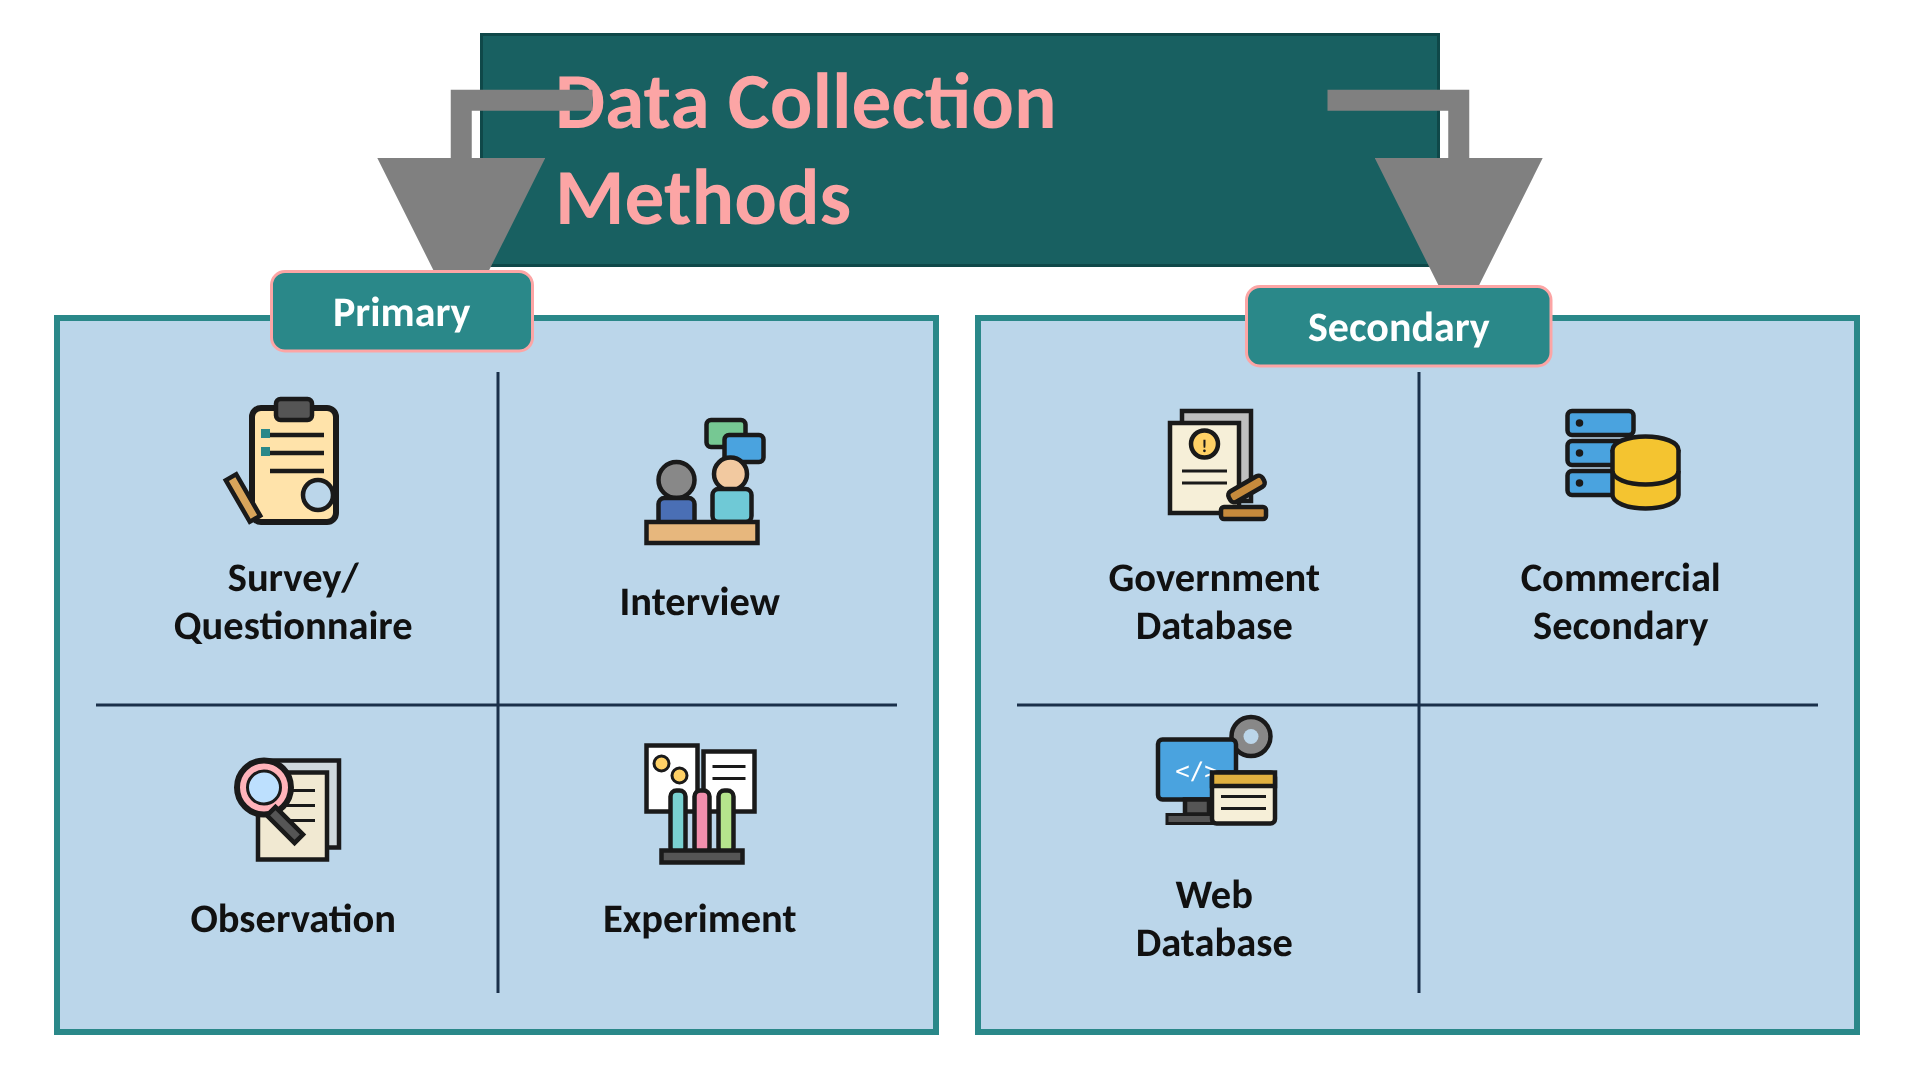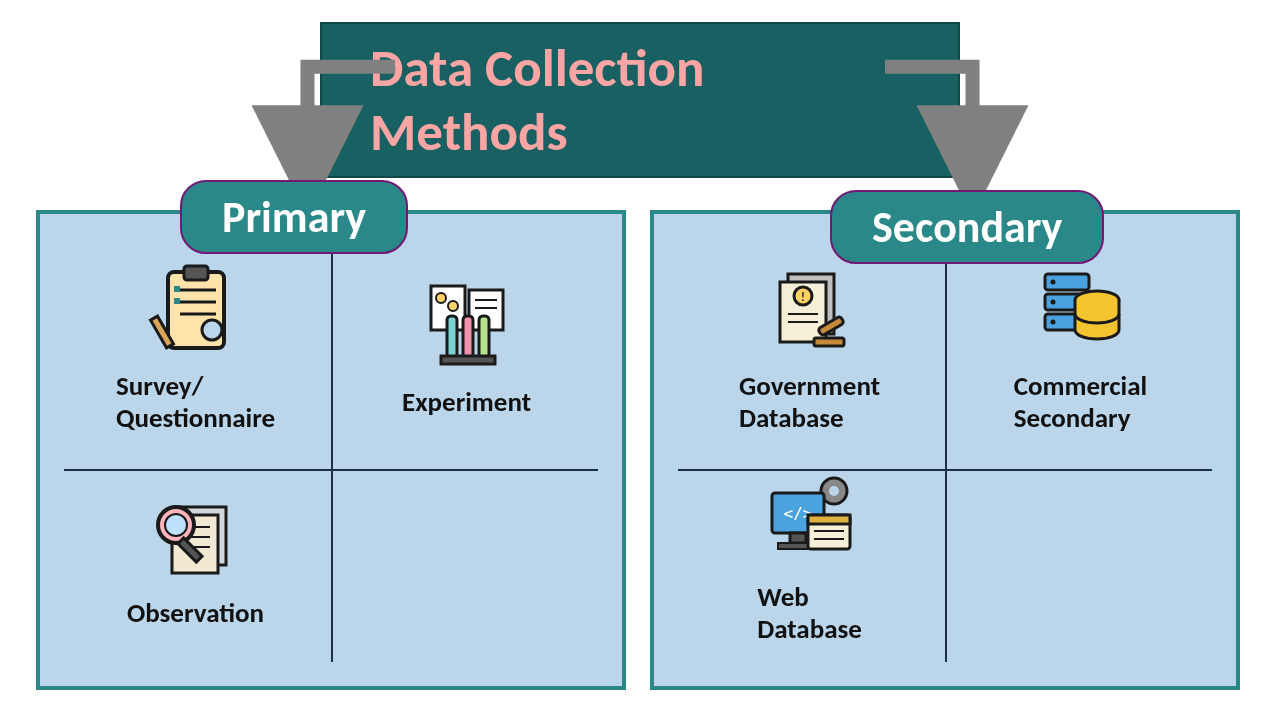--- a/index.html
+++ b/index.html
@@ -27,26 +27,26 @@
     position: absolute;
     top: 58px;
     left: 0;
     width: 100%;
     height: 140px;
     pointer-events: none;
   }
   .category-pill {
     position: absolute;
     background: #2a8889;
-    border: 2px solid #701a75;
+    border: 2px solid #fca5a5;
     color: #fff;
-    font-size: 44px;
+    font-size: 28px;
     font-weight: 600;
     padding: 8px 40px;
-    border-radius: 26px;
+    border-radius: 10px;
     z-index: 2;
   }
   .pill-primary   { top: 180px; left: 180px; }
   .pill-secondary { top: 190px; left: 830px; }
   .panel {
     position: absolute;
     top: 210px;
     width: 590px;
     height: 480px;
     background: #bbd6ea;
@@ -79,21 +79,21 @@
     flex-direction: column;
     align-items: center;
     justify-content: center;
     padding: 8px 6px 14px;
   }
   .cell .label {
     margin-top: 10px;
     font-size: 27px;
     font-weight: 700;
     color: #111;
-    text-align: left;
+    text-align: center;
     line-height: 1.15;
     white-space: pre-line;
   }
   .icon-box {
     width: 110px;
     height: 100px;
     display: flex;
     align-items: center;
     justify-content: center;
   }
@@ -137,53 +137,67 @@
           <line x1="34" y1="42" x2="70" y2="42" stroke="#1a1a1a" stroke-width="3"></line>
           <line x1="34" y1="54" x2="70" y2="54" stroke="#1a1a1a" stroke-width="3"></line>
           <rect x="28" y="26" width="6" height="6" fill="#2a8889"></rect>
           <rect x="28" y="38" width="6" height="6" fill="#2a8889"></rect>
           <circle cx="66" cy="70" r="10" fill="#bbd6ea" stroke="#1a1a1a" stroke-width="3"></circle>
           <rect x="12" y="56" width="8" height="32" transform="rotate(-30 16 72)" fill="#d9a55b" stroke="#1a1a1a" stroke-width="3"></rect>
         </svg>
       </div>
       <div class="label">Survey/
 Questionnaire</div>
+    </div>
+    <div class="cell">
+      <div class="icon-box">
+        <svg viewBox="0 0 100 100">
+          <rect x="54" y="4" width="26" height="18" rx="3" fill="#76c893" stroke="#1a1a1a" stroke-width="3"></rect>
+          <rect x="66" y="14" width="26" height="18" rx="3" fill="#4aa3df" stroke="#1a1a1a" stroke-width="3"></rect>
+          <circle cx="34" cy="44" r="12" fill="#888" stroke="#1a1a1a" stroke-width="3"></circle>
+          <rect x="22" y="56" width="24" height="20" rx="4" fill="#4a6fb5" stroke="#1a1a1a" stroke-width="3"></rect>
+          <circle cx="70" cy="40" r="11" fill="#f2c9a0" stroke="#1a1a1a" stroke-width="3"></circle>
+          <rect x="58" y="50" width="26" height="22" rx="4" fill="#6fc9d6" stroke="#1a1a1a" stroke-width="3"></rect>
+          <rect x="14" y="72" width="74" height="14" fill="#e7b77d" stroke="#1a1a1a" stroke-width="3"></rect>
+        </svg>
+      </div>
+      <div class="label">Interview</div>
+    </div>
+    <div class="cell">
+      <div class="icon-box">
+        <svg viewBox="0 0 100 100">
+          <rect x="34" y="20" width="46" height="58" fill="#cfd8dc" stroke="#1a1a1a" stroke-width="3"></rect>
+          <rect x="26" y="28" width="46" height="58" fill="#f1e9d2" stroke="#1a1a1a" stroke-width="3"></rect>
+          <line x1="34" y1="40" x2="64" y2="40" stroke="#1a1a1a" stroke-width="2"></line>
+          <line x1="34" y1="50" x2="64" y2="50" stroke="#1a1a1a" stroke-width="2"></line>
+          <line x1="34" y1="60" x2="64" y2="60" stroke="#1a1a1a" stroke-width="2"></line>
+          <circle cx="30" cy="38" r="18" fill="#ffb3ba" stroke="#1a1a1a" stroke-width="4"></circle>
+          <circle cx="30" cy="38" r="11" fill="#bde0fe" stroke="#1a1a1a" stroke-width="2"></circle>
+          <rect x="40" y="50" width="8" height="26" transform="rotate(-45 44 63)" fill="#555" stroke="#1a1a1a" stroke-width="3"></rect>
+        </svg>
+      </div>
+      <div class="label">Observation</div>
     </div>
     <div class="cell">
       <div class="icon-box">
         <svg viewBox="0 0 100 100">
           <rect x="14" y="10" width="34" height="44" fill="#fff" stroke="#1a1a1a" stroke-width="3"></rect>
           <circle cx="24" cy="22" r="5" fill="#ffd166" stroke="#1a1a1a" stroke-width="2"></circle>
           <circle cx="36" cy="30" r="5" fill="#ffd166" stroke="#1a1a1a" stroke-width="2"></circle>
           <rect x="52" y="14" width="34" height="40" fill="#fff" stroke="#1a1a1a" stroke-width="3"></rect>
           <line x1="58" y1="24" x2="80" y2="24" stroke="#1a1a1a" stroke-width="2"></line>
           <line x1="58" y1="32" x2="80" y2="32" stroke="#1a1a1a" stroke-width="2"></line>
           <rect x="30" y="40" width="10" height="42" rx="4" fill="#7ad1d1" stroke="#1a1a1a" stroke-width="3"></rect>
           <rect x="46" y="40" width="10" height="42" rx="4" fill="#f28fad" stroke="#1a1a1a" stroke-width="3"></rect>
           <rect x="62" y="40" width="10" height="42" rx="4" fill="#b5e48c" stroke="#1a1a1a" stroke-width="3"></rect>
           <rect x="24" y="80" width="54" height="8" fill="#555" stroke="#1a1a1a" stroke-width="3"></rect>
         </svg>
       </div>
       <div class="label">Experiment</div>
     </div>
-    <div class="cell">
-      <div class="icon-box">
-        <svg viewBox="0 0 100 100">
-          <rect x="34" y="20" width="46" height="58" fill="#cfd8dc" stroke="#1a1a1a" stroke-width="3"></rect>
-          <rect x="26" y="28" width="46" height="58" fill="#f1e9d2" stroke="#1a1a1a" stroke-width="3"></rect>
-          <line x1="34" y1="40" x2="64" y2="40" stroke="#1a1a1a" stroke-width="2"></line>
-          <line x1="34" y1="50" x2="64" y2="50" stroke="#1a1a1a" stroke-width="2"></line>
-          <line x1="34" y1="60" x2="64" y2="60" stroke="#1a1a1a" stroke-width="2"></line>
-          <circle cx="30" cy="38" r="18" fill="#ffb3ba" stroke="#1a1a1a" stroke-width="4"></circle>
-          <circle cx="30" cy="38" r="11" fill="#bde0fe" stroke="#1a1a1a" stroke-width="2"></circle>
-          <rect x="40" y="50" width="8" height="26" transform="rotate(-45 44 63)" fill="#555" stroke="#1a1a1a" stroke-width="3"></rect>
-        </svg>
-      </div>
-      <div class="label">Observation</div>
-    </div>
   </div>
 </div>
 
 <div class="panel panel-right">
   <div class="divider-v"></div>
   <div class="divider-h"></div>
   <div class="grid">
     <div class="cell">
       <div class="icon-box">
         <svg viewBox="0 0 100 100">

